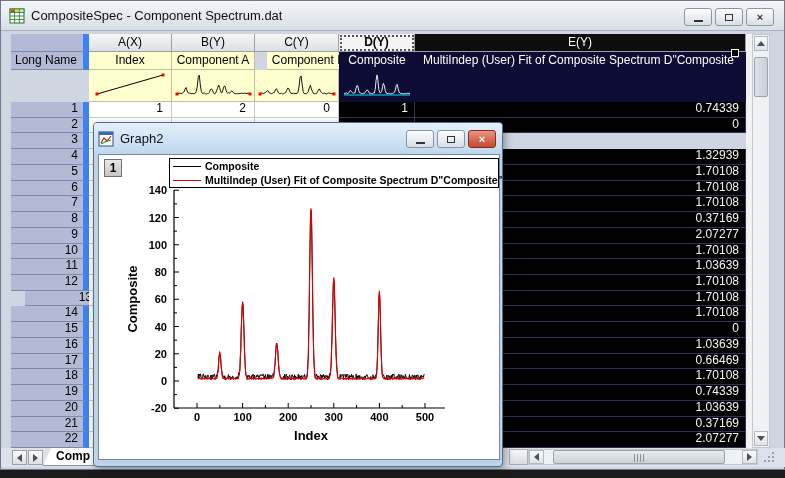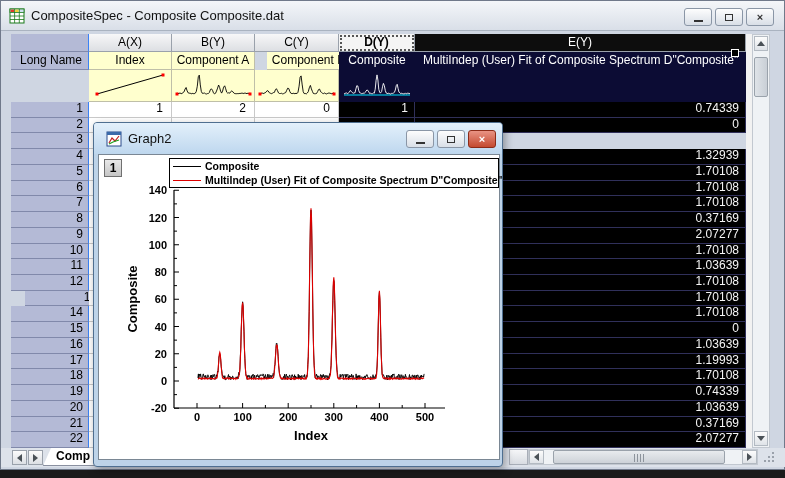--- a/index.html
+++ b/index.html
@@ -19,21 +19,21 @@
     background:linear-gradient(#fdfdfd,#d9dfe7); display:flex; align-items:center; justify-content:center; }
   .wbtn .bar { width:9px; height:2px; background:#333; margin-top:7px; }
   .wbtn .box { width:8px; height:7px; border:1.5px solid #333; background:transparent; }
   .wbtn.close-red { background:linear-gradient(#e99384,#c44a30); border-color:#8c2b18; }
   .wbtn .x { font-size:11px; font-weight:bold; color:#333; line-height:1; }
   .wbtn.close-red .x { color:#fff; }
 
   .ws-body { position:absolute; left:0; top:0; width:785px; height:470px; }
   .grid-clip { position:absolute; left:0; top:0; width:751px; height:447px; overflow:hidden; background:#cfd6e2; }
   .gcell { position:absolute; font-size:12px; color:#000; overflow:hidden; white-space:nowrap; }
-  .rowhdr { background:#b4bad6; border-right:1px solid #3b82f6; border-bottom:1px solid #8189aa;
+  .rowhdr { background:#b4bad6; border-right:6px solid #3b82f6; border-bottom:1px solid #8189aa;
     text-align:right; padding-right:5px; }
   .rowhdr.lbl { text-align:right; padding-right:6px; }
   .colhdr { background:linear-gradient(#f7f7f8,#dddfe3); border-right:1px solid #9aa1ab;
     border-bottom:1px solid #9aa1ab; text-align:center; }
   .colhdr.cur { background:#f4f4f4; outline:2px dotted #555; outline-offset:-3px; font-weight:bold; }
   .colhdr.seldark { background:#0d0d0d; color:#fff; }
   .lightcell { background:#ffffce; border-right:1px solid #bfbfa8; border-bottom:1px solid #bfbfa8; text-align:center; }
   .whitecell { background:#ffffff; border-right:1px solid #c9c9c9; border-bottom:1px solid #c9c9c9;
     text-align:right; padding-right:8px; }
   .darkcell { background:#000000; color:#f5f5f5; border-right:1px solid #30305a;
@@ -72,21 +72,21 @@
     background:repeating-linear-gradient(90deg,#8d949c 0 1px,transparent 1px 3px); }
   .size-grip { position:absolute; left:759px; top:2px; width:16px; height:14px; }
   .size-grip i { position:absolute; width:2px; height:2px; background:#9aa1ab; }
 
   
   .graph-window { position:absolute; left:93px; top:122px; width:410px; height:345px;
     background:#bdd3e8; border:1px solid #4f6f90; border-radius:4px;
     box-shadow:2px 3px 8px rgba(0,0,0,0.35); }
   .g-titlebar { position:absolute; left:0; top:0; width:100%; height:31px;
     background:linear-gradient(#e3f0fb,#bed7ee); border-radius:3px 3px 0 0;
-    display:flex; align-items:center; padding-left:12px; }
+    display:flex; align-items:center; padding-left:4px; }
   .g-title { font-size:13px; color:#111; margin-left:6px; }
   .g-btns { position:absolute; right:6px; top:7px; display:flex; gap:3px; }
   .g-client { position:absolute; left:4px; top:31px; width:402px; height:306px;
     background:#ffffff; border:1px solid #7a8794; }
   .layer-badge { position:absolute; left:5px; top:4px; width:18px; height:18px;
     background:linear-gradient(#e8e8e8,#c6c6c6); border:1px solid #707070;
     font-size:12px; font-weight:bold; text-align:center; line-height:17px; color:#000; }
   .legend { position:absolute; left:70px; top:3px; width:330px; height:30px; border:1px solid #000; background:#fff; }
   .leg-row { position:absolute; left:3px; height:14px; display:flex; align-items:center; }
   .leg-line { width:28px; height:0; border-top:1.6px solid #000; margin-right:4px; }
@@ -228,21 +228,21 @@
           <div class="gcell whitecell" style="left: 88px; top: 336.95px; width: 83px; height: 15.73px; line-height: 13.73px;"></div>
           <div class="gcell whitecell" style="left: 171px; top: 336.95px; width: 83px; height: 15.73px; line-height: 13.73px;"></div>
           <div class="gcell whitecell" style="left: 254px; top: 336.95px; width: 84px; height: 15.73px; line-height: 13.73px;"></div>
           <div class="gcell darkcell" style="left: 338px; top: 336.95px; width: 76px; height: 15.73px; line-height: 13.73px;"></div>
           <div class="gcell darkcell" style="left: 414px; top: 336.95px; width: 331px; height: 15.73px; line-height: 13.73px;">1.03639</div>
           <div class="gcell rowhdr" style="left: 10px; top: 352.68px; width: 78px; height: 15.73px; line-height: 13.73px;">17</div>
           <div class="gcell whitecell" style="left: 88px; top: 352.68px; width: 83px; height: 15.73px; line-height: 13.73px;"></div>
           <div class="gcell whitecell" style="left: 171px; top: 352.68px; width: 83px; height: 15.73px; line-height: 13.73px;"></div>
           <div class="gcell whitecell" style="left: 254px; top: 352.68px; width: 84px; height: 15.73px; line-height: 13.73px;"></div>
           <div class="gcell darkcell" style="left: 338px; top: 352.68px; width: 76px; height: 15.73px; line-height: 13.73px;"></div>
-          <div class="gcell darkcell" style="left: 414px; top: 352.68px; width: 331px; height: 15.73px; line-height: 13.73px;">1.19993</div>
+          <div class="gcell darkcell" style="left: 414px; top: 352.68px; width: 331px; height: 15.73px; line-height: 13.73px;">0.66469</div>
           <div class="gcell rowhdr" style="left: 10px; top: 368.41px; width: 78px; height: 15.73px; line-height: 13.73px;">18</div>
           <div class="gcell whitecell" style="left: 88px; top: 368.41px; width: 83px; height: 15.73px; line-height: 13.73px;"></div>
           <div class="gcell whitecell" style="left: 171px; top: 368.41px; width: 83px; height: 15.73px; line-height: 13.73px;"></div>
           <div class="gcell whitecell" style="left: 254px; top: 368.41px; width: 84px; height: 15.73px; line-height: 13.73px;"></div>
           <div class="gcell darkcell" style="left: 338px; top: 368.41px; width: 76px; height: 15.73px; line-height: 13.73px;"></div>
           <div class="gcell darkcell" style="left: 414px; top: 368.41px; width: 331px; height: 15.73px; line-height: 13.73px;">1.70108</div>
           <div class="gcell rowhdr" style="left: 10px; top: 384.14px; width: 78px; height: 15.73px; line-height: 13.73px;">19</div>
           <div class="gcell whitecell" style="left: 88px; top: 384.14px; width: 83px; height: 15.73px; line-height: 13.73px;"></div>
           <div class="gcell whitecell" style="left: 171px; top: 384.14px; width: 83px; height: 15.73px; line-height: 13.73px;"></div>
           <div class="gcell whitecell" style="left: 254px; top: 384.14px; width: 84px; height: 15.73px; line-height: 13.73px;"></div>
@@ -315,21 +315,21 @@
       <svg class="icon16" viewBox="0 0 16 16">
         <rect x="1" y="1" width="14" height="14" fill="#fff" stroke="#1a7a1a"></rect>
         <rect x="1" y="1" width="14" height="3.5" fill="#cfe0f0" stroke="#1a7a1a" stroke-width="0.8"></rect>
         <line x1="5.6" y1="1" x2="5.6" y2="15" stroke="#1a7a1a" stroke-width="0.8"></line>
         <line x1="10.3" y1="1" x2="10.3" y2="15" stroke="#1a7a1a" stroke-width="0.8"></line>
         <line x1="1" y1="8" x2="15" y2="8" stroke="#1a7a1a" stroke-width="0.8"></line>
         <line x1="1" y1="11.5" x2="15" y2="11.5" stroke="#1a7a1a" stroke-width="0.8"></line>
         <rect x="1.6" y="1.6" width="3.4" height="2.4" fill="#e03a2a"></rect>
           <rect x="6.2" y="1.6" width="3.4" height="2.4" fill="#f2d330"></rect>
       </svg>
-      <span class="ws-title">CompositeSpec - Composite Composite.dat</span>
+      <span class="ws-title">CompositeSpec - Component Spectrum.dat</span>
       <div class="win-btns">
         <div class="wbtn">
             <span class="bar"></span>
           </div>
         <div class="wbtn">
             <span class="box"></span>
           </div>
         <div class="wbtn">
             <span class="x">×</span>
           </div>

